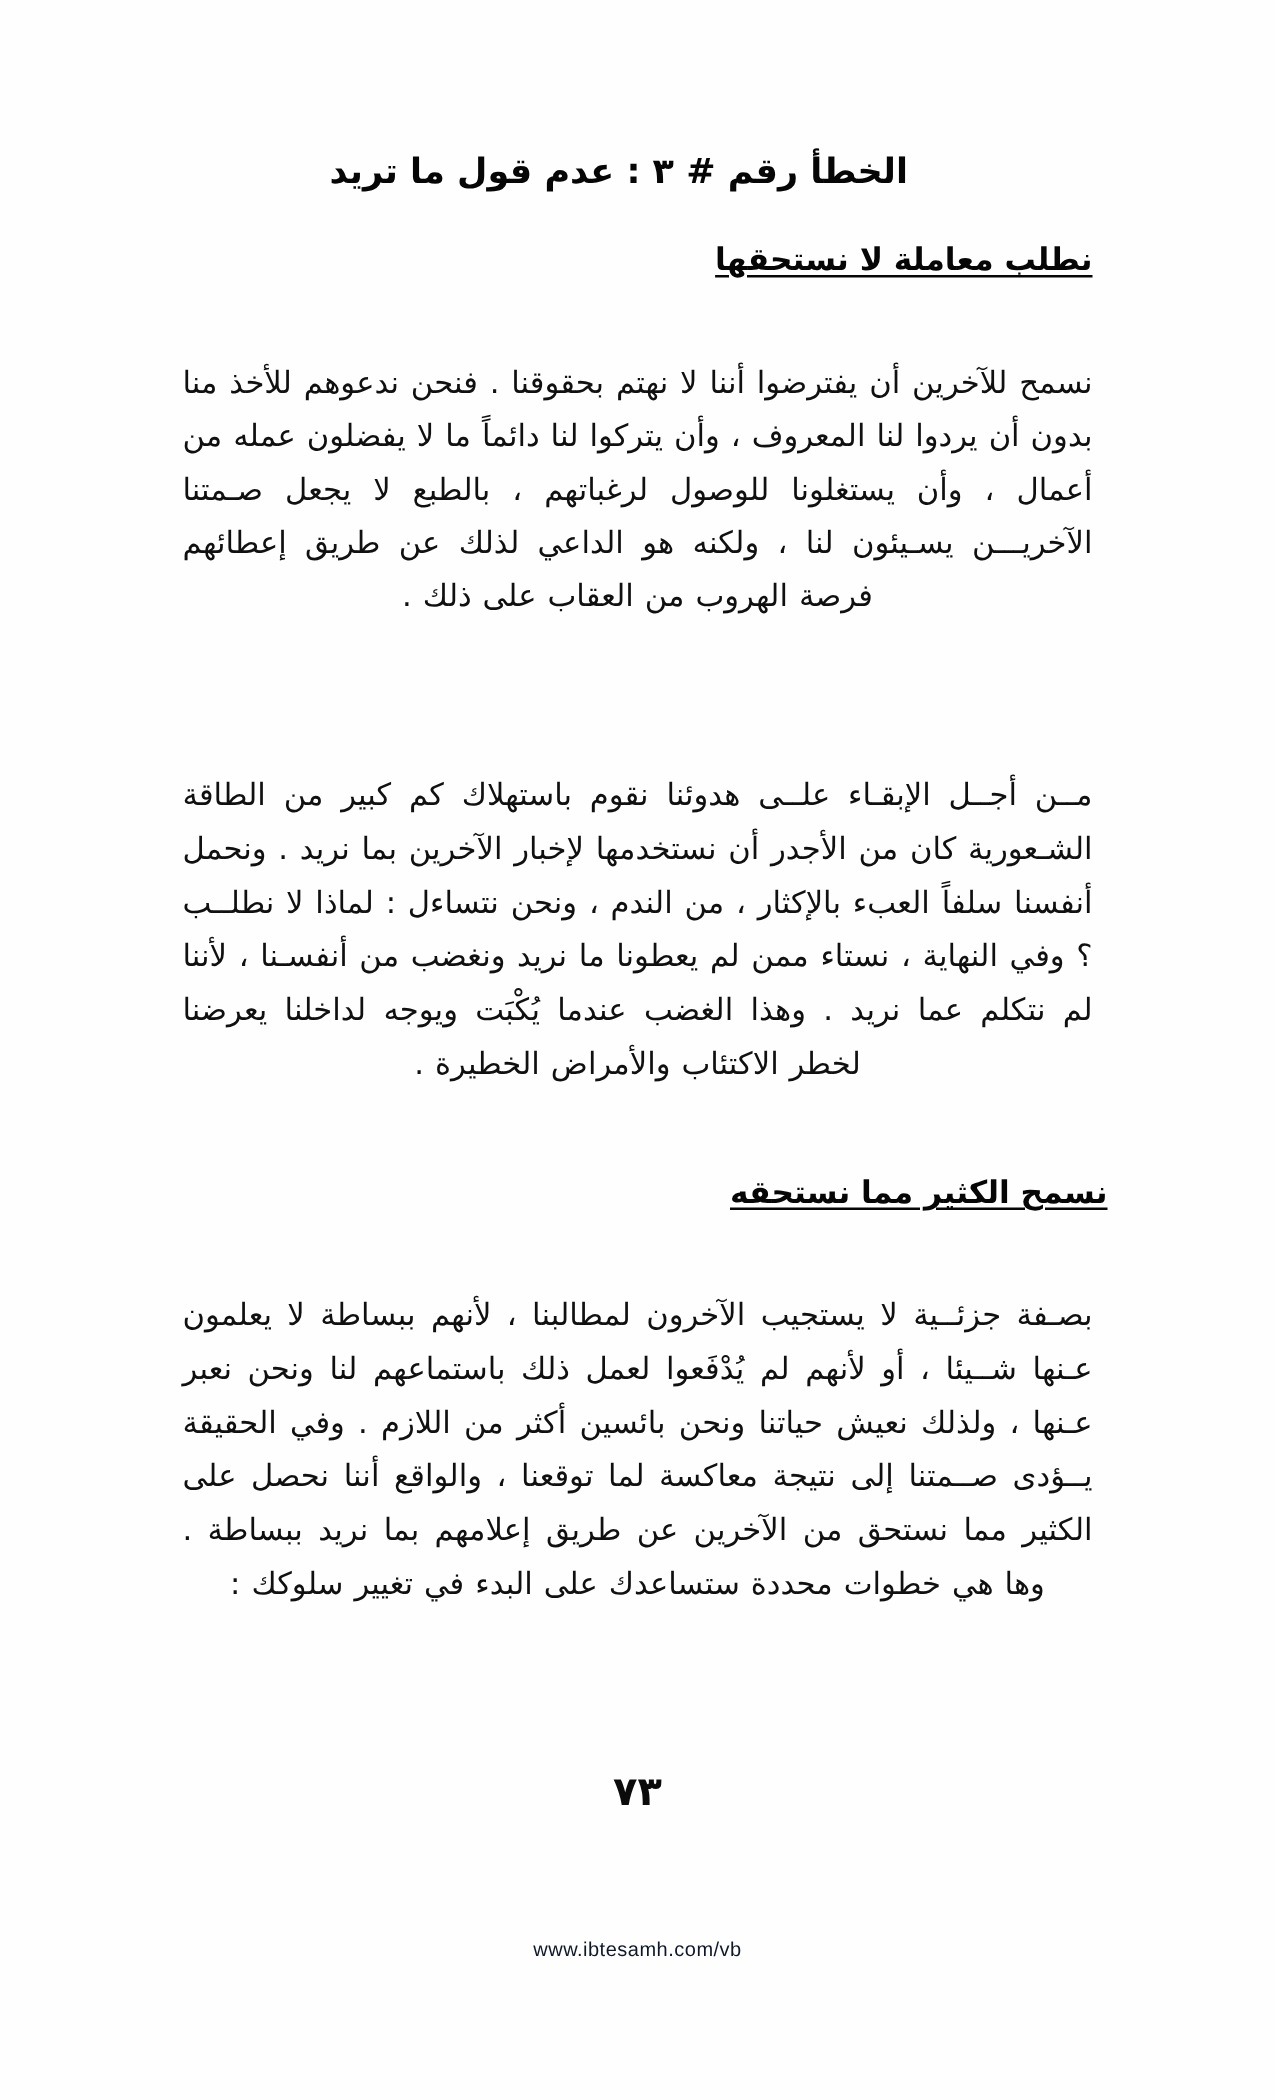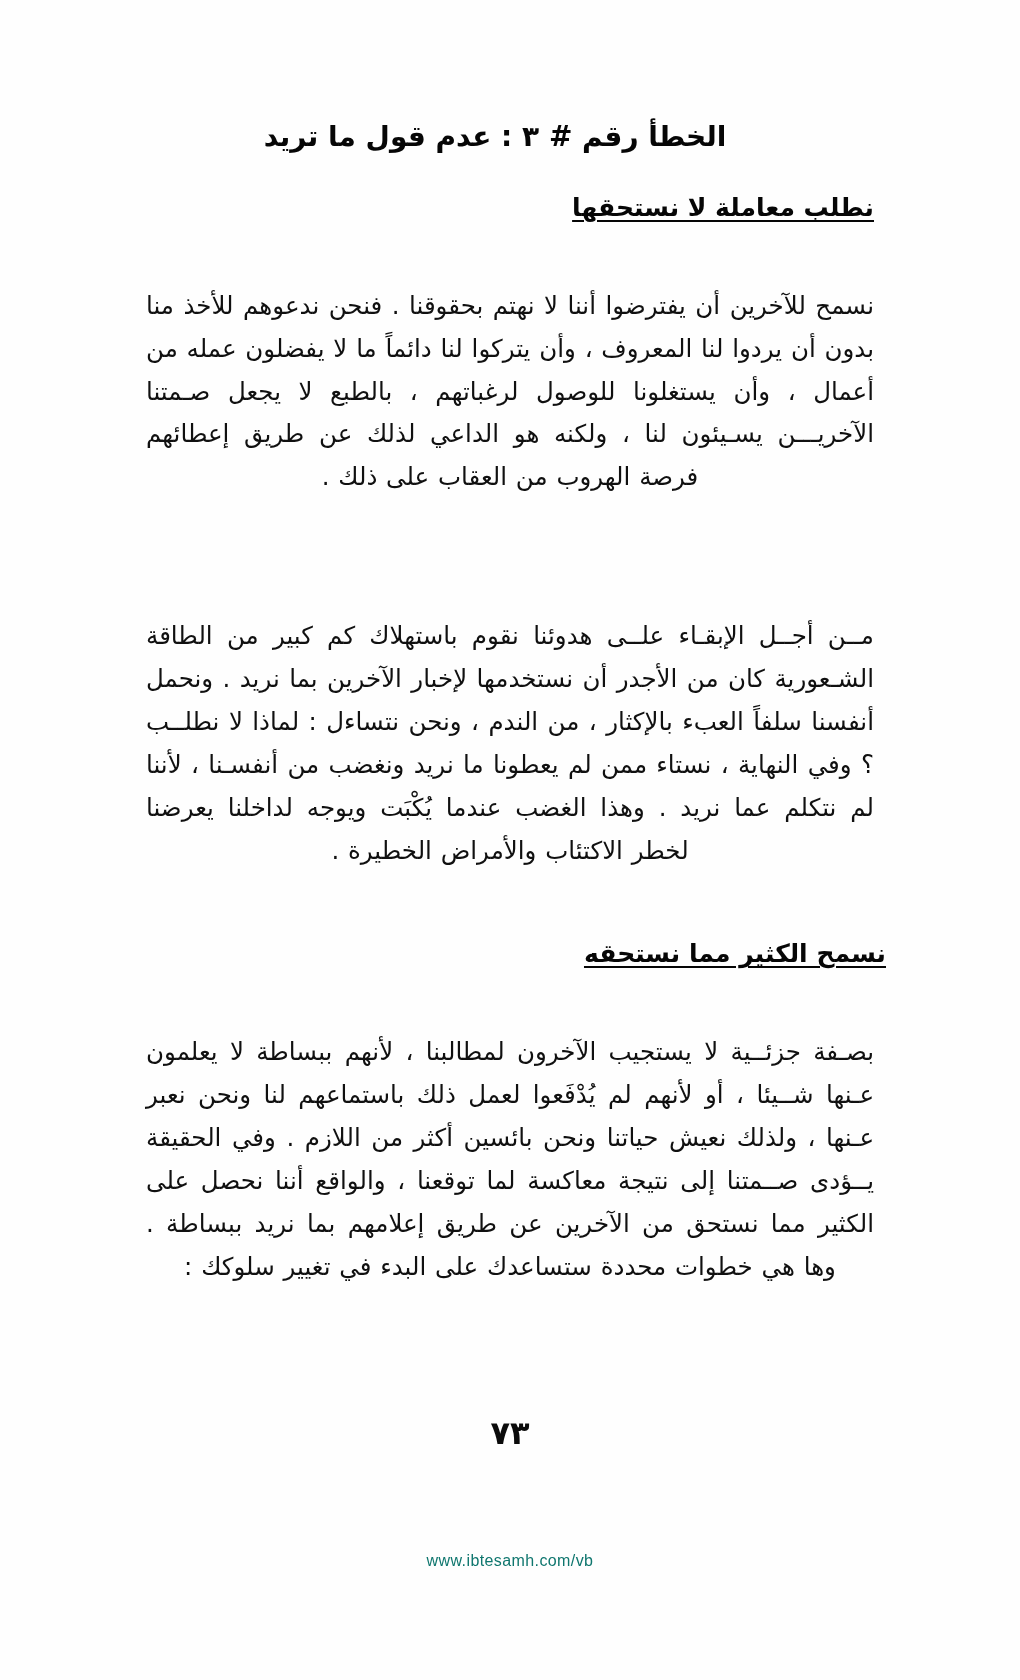--- a/index.html
+++ b/index.html
@@ -89,21 +89,21 @@
     top: 1552px;
     left: 0;
     right: 0;
     text-align: center;
     font-size: 16px;
     color: #c9c9c9;
     letter-spacing: 0.4px;
     direction: ltr;
     font-family: "Liberation Sans", sans-serif;
   }
-  .footer .dom { color: #0f766e; margin-top: 44px; }
+  .footer .dom { color: #0f172a; margin-top: 44px; }
 </style>
 </head>
 <body>
 
 <div class="page">
 
   <div class="content">
 
     <h1 class="chapter-title">الخطأ رقم # ٣ : عدم قول ما تريد</h1>
 

